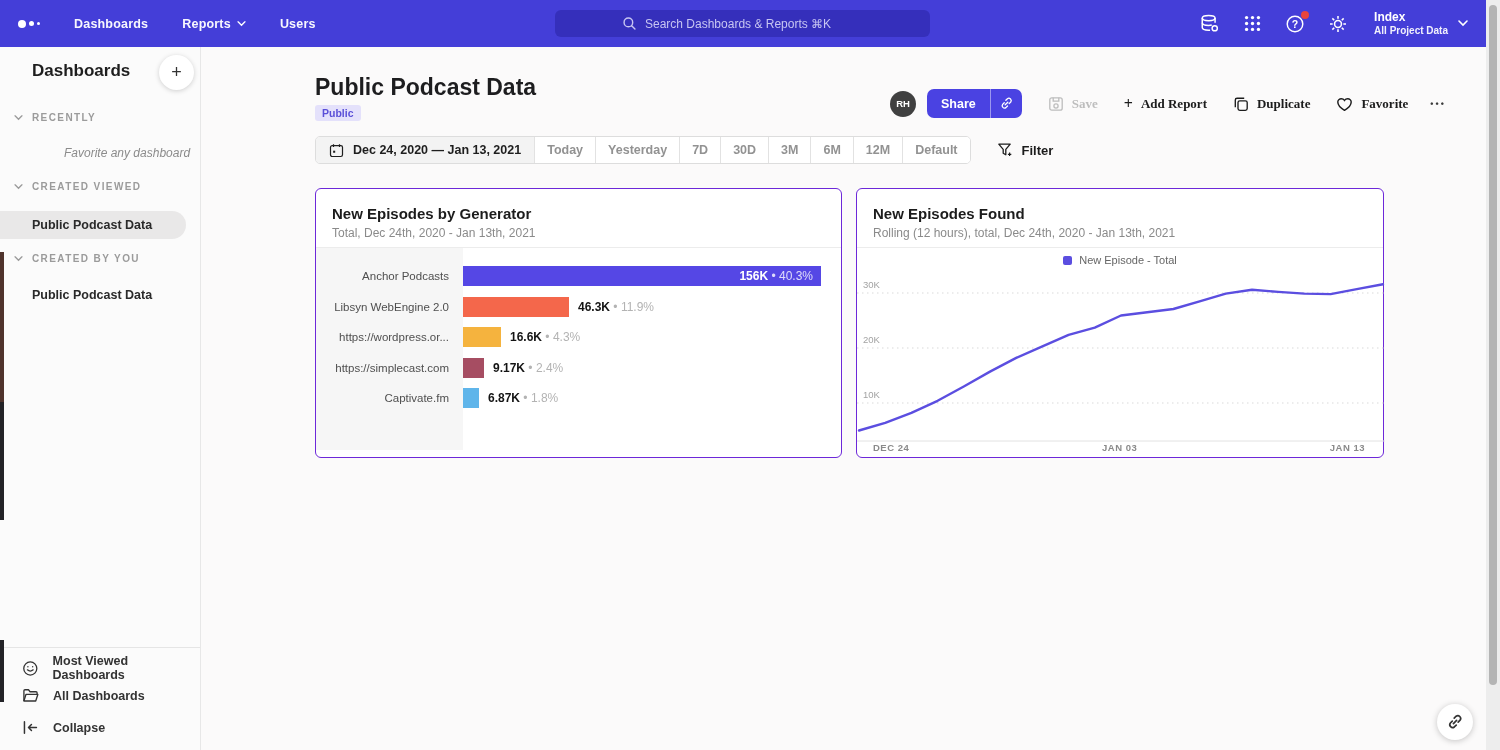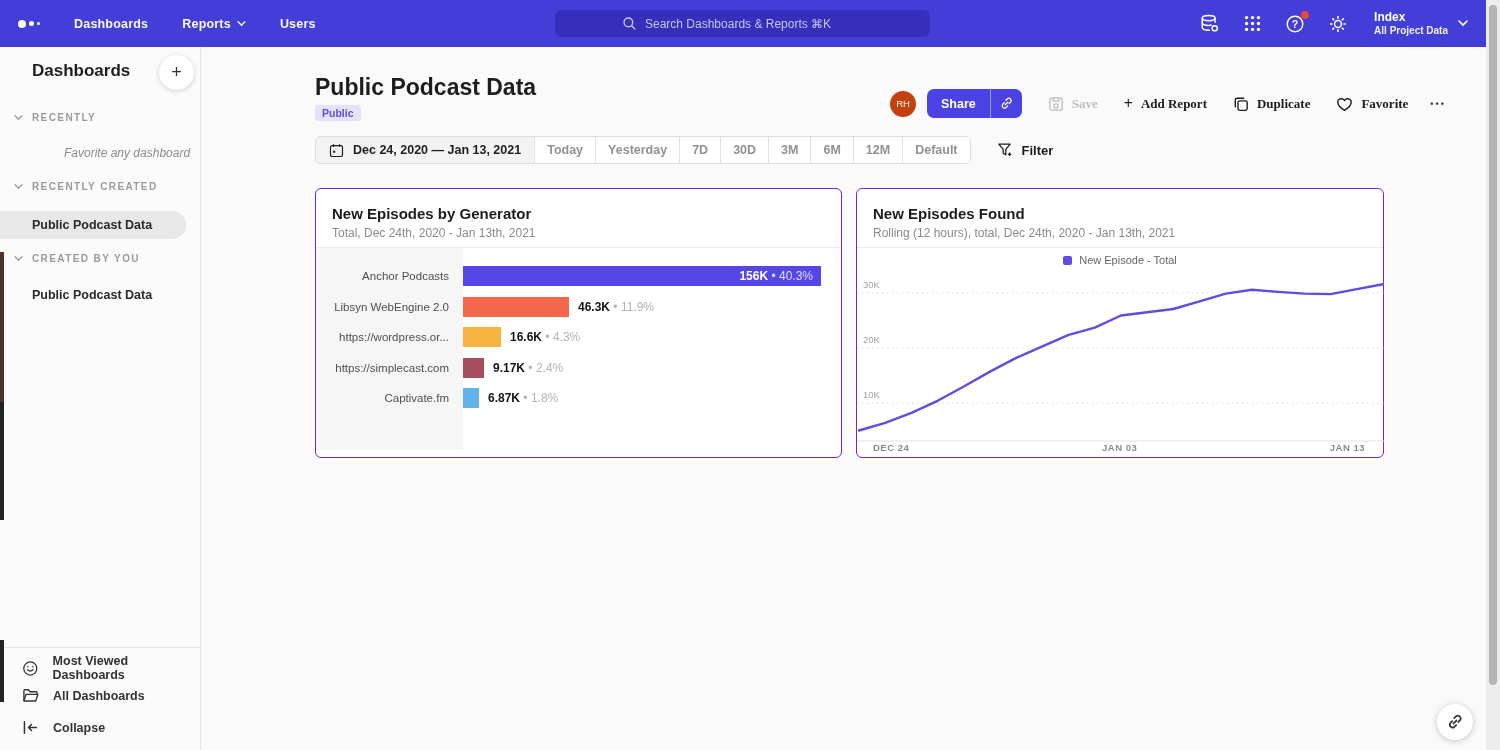--- a/index.html
+++ b/index.html
@@ -43,21 +43,21 @@
   .sb-foot .lbl { font-size:12.5px; font-weight:700; color:#333; }
 
   
   .edge-strip { position:absolute; left:0; width:4px; }
 
   
   .page-title { position:absolute; left:315px; top:74px; font-size:23px; font-weight:800; color:#1d1d1f; }
   .public-badge { position:absolute; left:315px; top:105px; background:#e4e1fb; color:#5a4fd8; font-size:10.5px; font-weight:700; padding:2px 7px; border-radius:3px; }
 
   .actions { position:absolute; top:89px; left:890px; height:29px; display:flex; align-items:center; }
-  .avatar { width:26px; height:26px; border-radius:50%; background:#c2410c; color:#fff; font-size:9.5px; font-weight:400; display:flex; align-items:center; justify-content:center; cursor:pointer; }
+  .avatar { width:26px; height:26px; border-radius:50%; background:#404040; color:#fff; font-size:9.5px; font-weight:700; display:flex; align-items:center; justify-content:center; cursor:pointer; }
   .share-btn { display:flex; height:29px; margin-left:11px; border-radius:7px; overflow:hidden; cursor:pointer; }
   .share-main { background:#4a42e2; color:#fff; font-size:12.5px; font-weight:700; display:flex; align-items:center; padding:0 14px; border:none; cursor:pointer; font-family:"Liberation Sans",sans-serif; }
   .share-link { background:#4a42e2; border-left:1px solid rgba(255,255,255,.45); width:32px; display:flex; align-items:center; justify-content:center; border:none; border-left:1px solid rgba(255,255,255,.45); cursor:pointer; }
   .act-btn { display:flex; align-items:center; gap:8px; background:none; border:none; cursor:pointer; font-family:Liberation Serif, serif; font-size:13px; font-weight:700; color:#1c1c1c; }
   .act-btn.disabled { color:#bdbdbd; cursor:default; }
   .act-plus { font-size:16px; font-weight:600; line-height:14px; }
   .more-btn { background:none; border:none; color:#3a3a3a; font-size:9px; letter-spacing:2px; font-weight:700; cursor:pointer; }
   .sp { width:22px; } .sp-lg { width:26px; }
 
   
@@ -191,21 +191,21 @@
           <path d="M1 1l4 4 4-4" fill="none" stroke="#9b9b9b" stroke-width="1.6" stroke-linecap="round"></path>
         </svg>
       <span class="lbl">RECENTLY</span>
     </div>
     <div class="sb-hint" style="top:99px;">Favorite any dashboard</div>
 
     <div class="sb-section" style="top:134px;">
       <svg width="9" height="6" viewBox="0 0 10 7">
           <path d="M1 1l4 4 4-4" fill="none" stroke="#9b9b9b" stroke-width="1.6" stroke-linecap="round"></path>
         </svg>
-      <span class="lbl">RECENTLY CREATED</span>
+      <span class="lbl">CREATED VIEWED</span>
     </div>
     <div class="sb-item selected" style="top:164px;">Public Podcast Data</div>
 
     <div class="sb-section" style="top:206px;">
       <svg width="9" height="6" viewBox="0 0 10 7">
           <path d="M1 1l4 4 4-4" fill="none" stroke="#9b9b9b" stroke-width="1.6" stroke-linecap="round"></path>
         </svg>
       <span class="lbl">CREATED BY YOU</span>
     </div>
     <div class="sb-item" style="top:234px;">Public Podcast Data</div>

